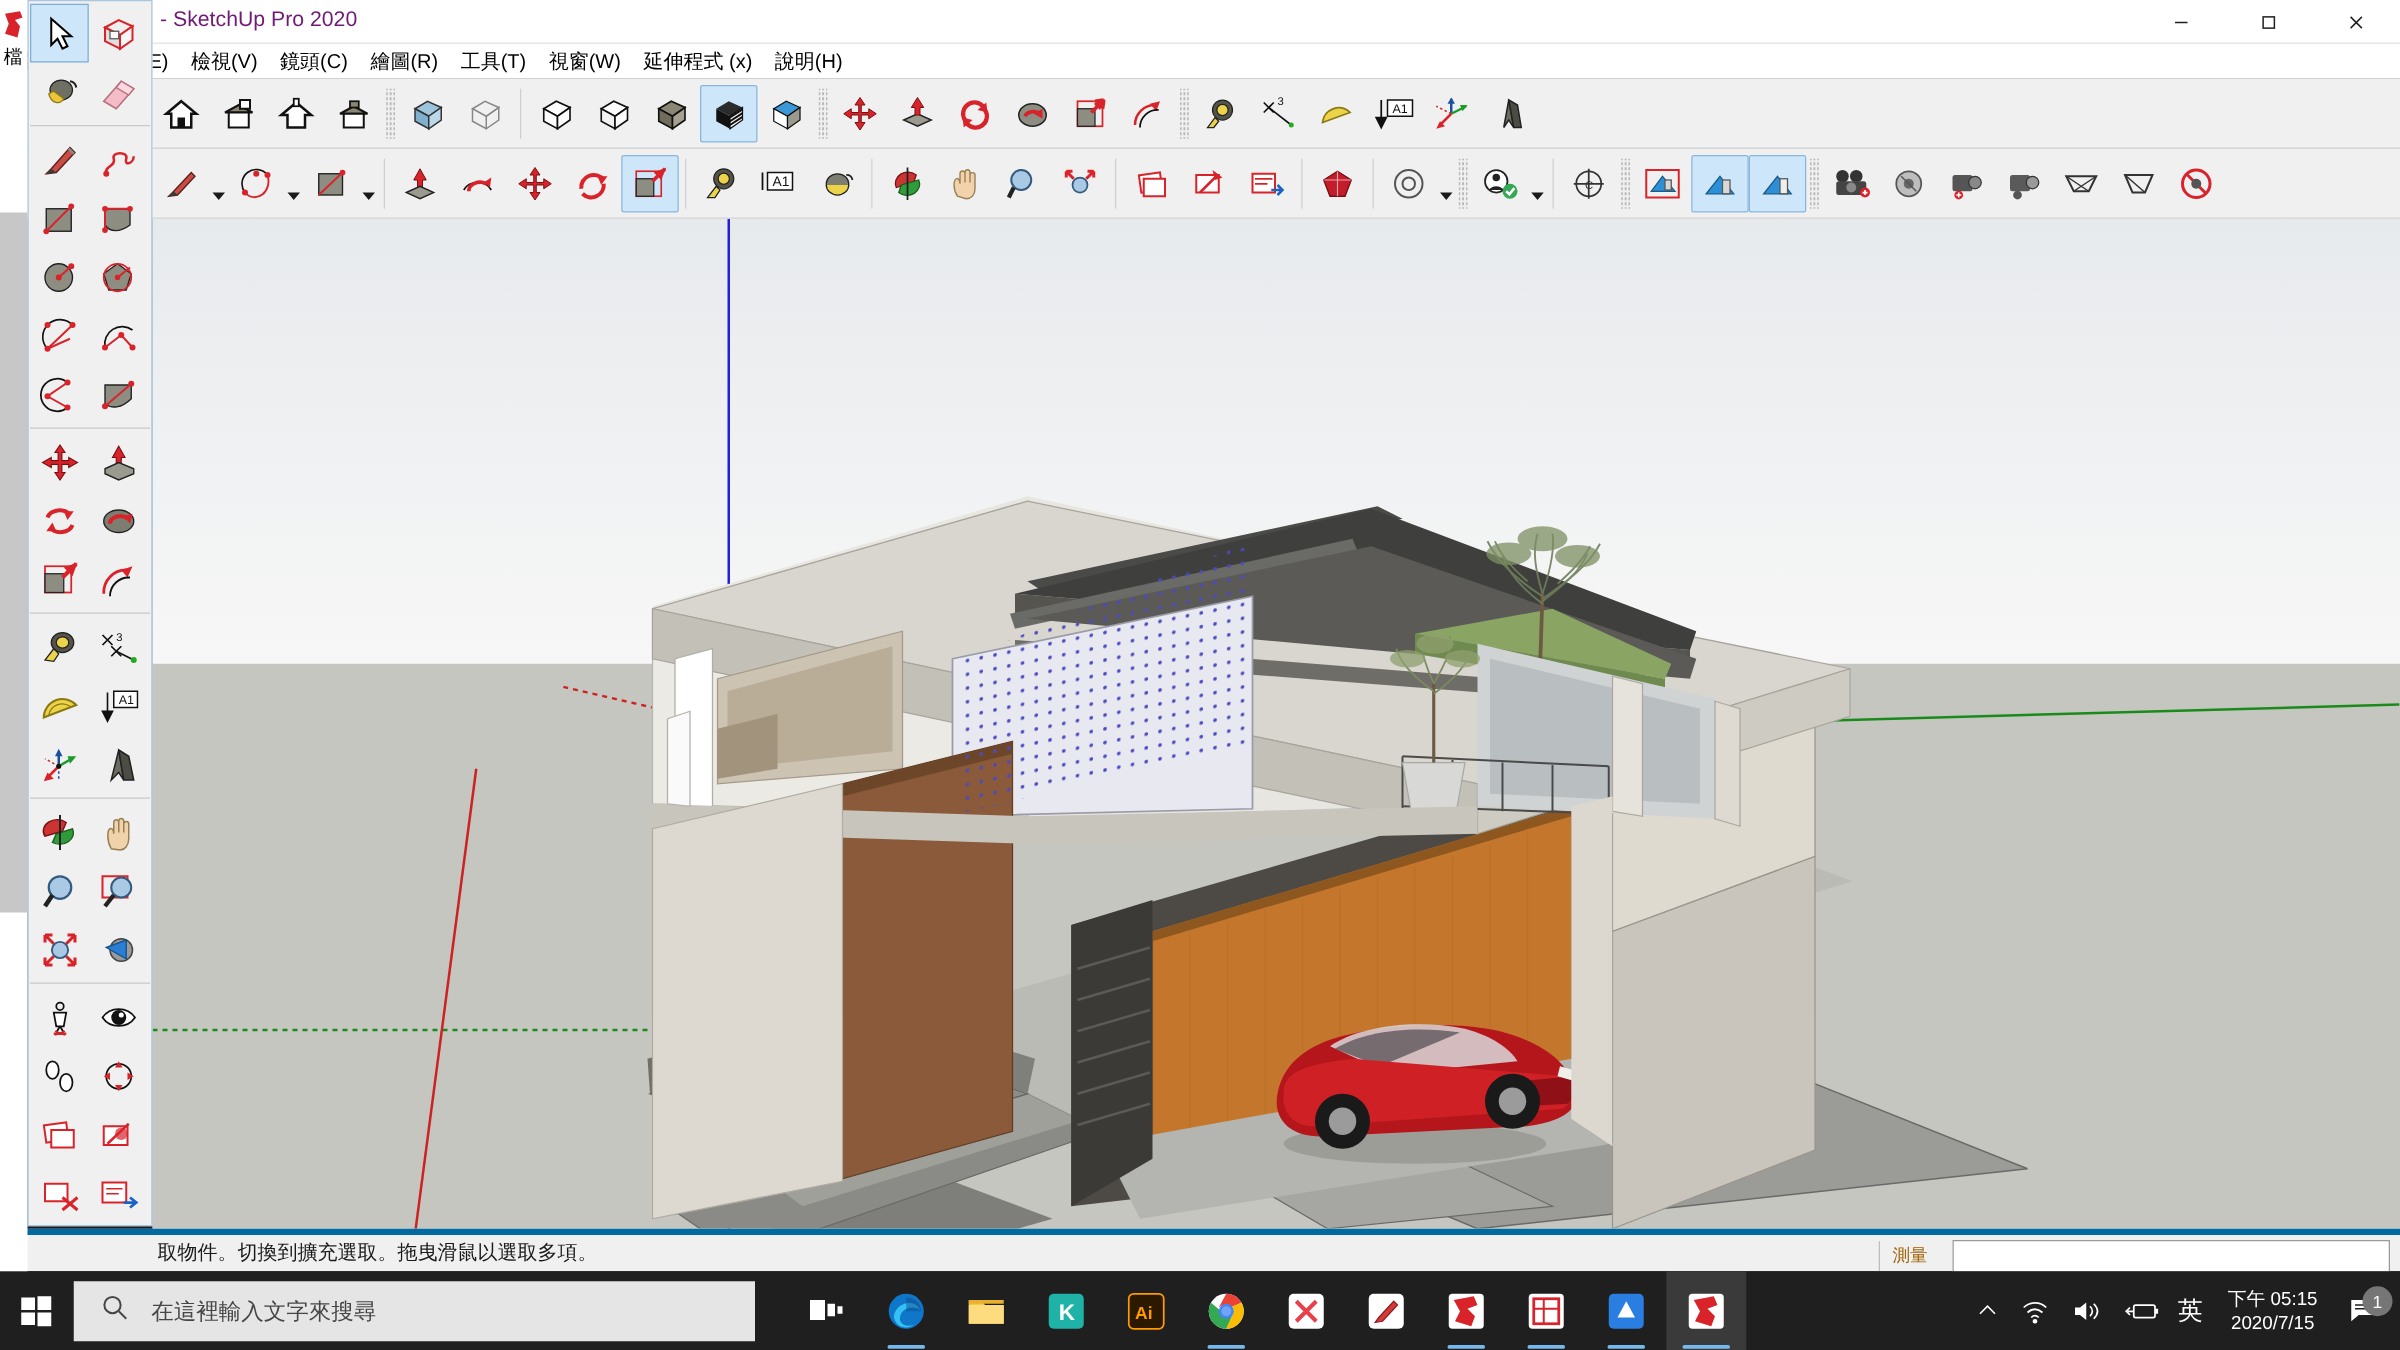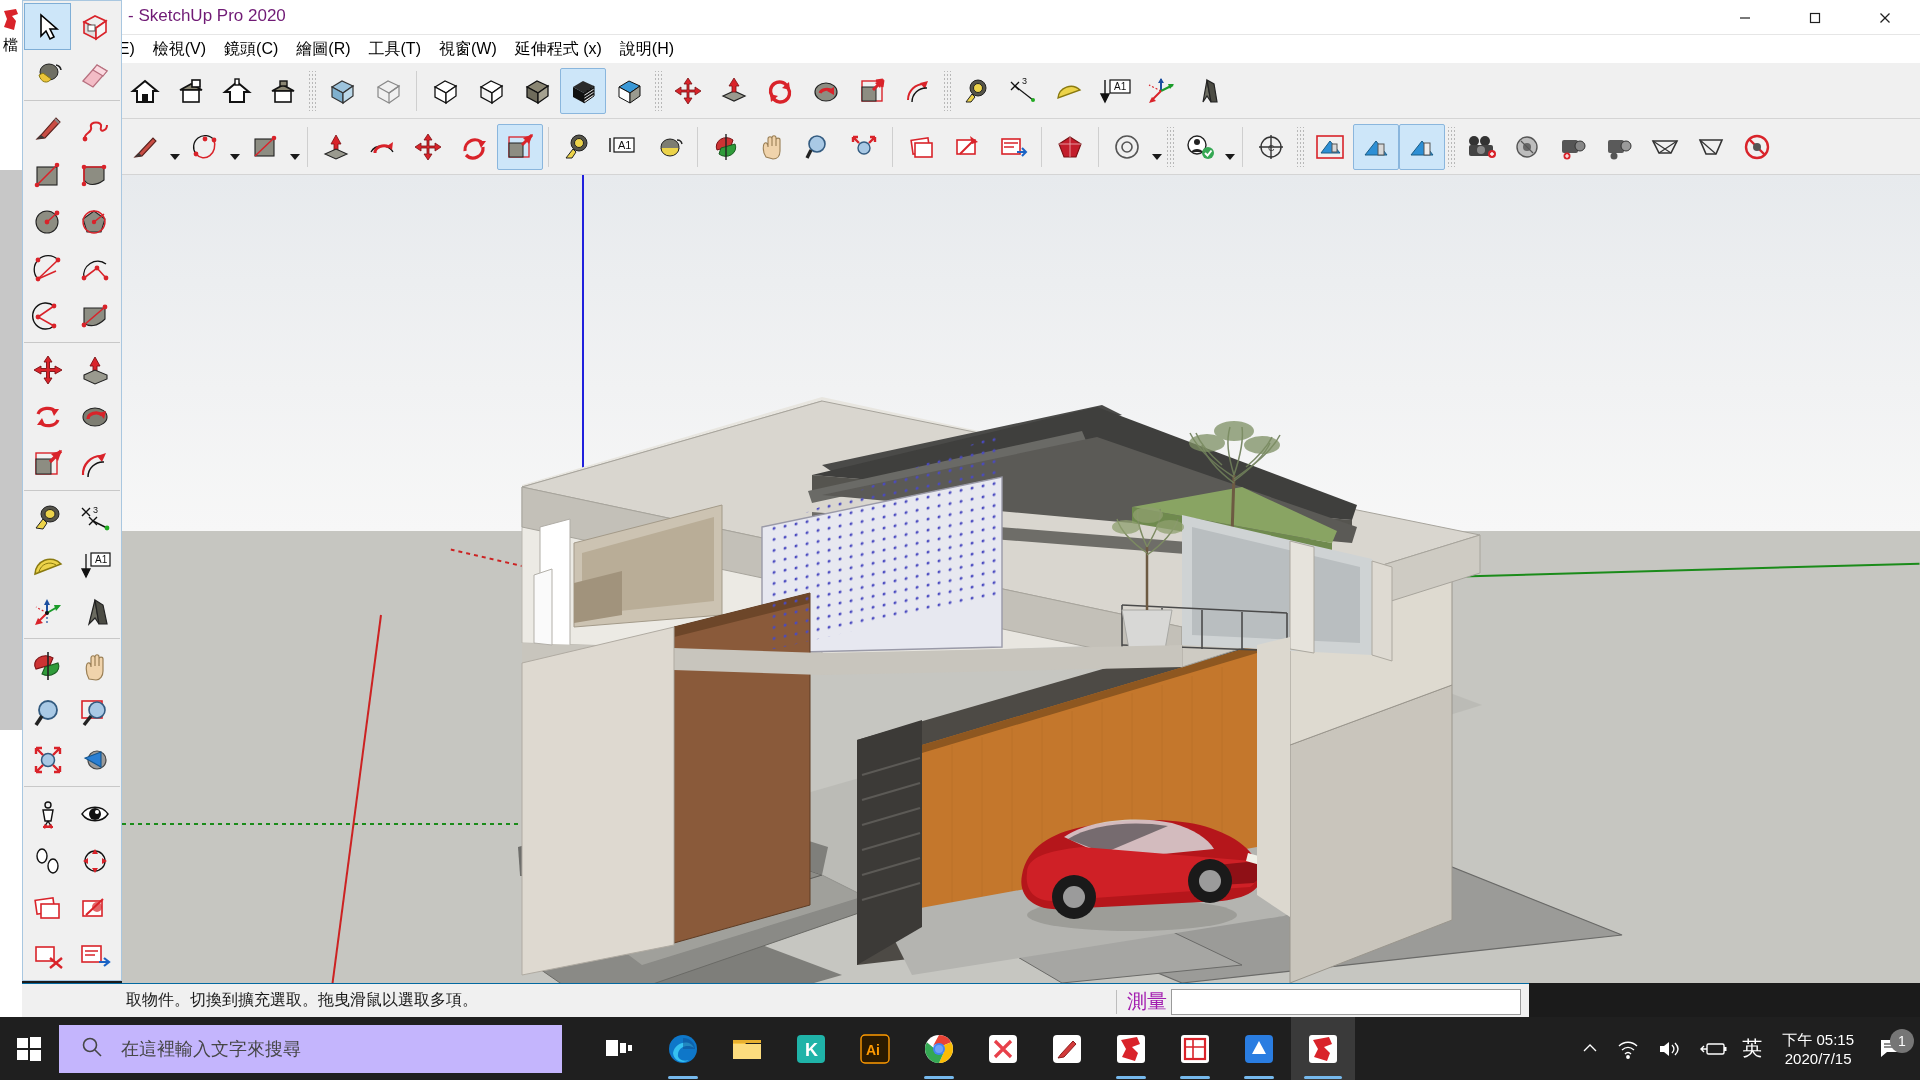--- a/index.html
+++ b/index.html
@@ -113,45 +113,45 @@
   .axis-green { left: 460px; top: 425px; width: 1338px; height: 2px; background: #1a8b1a;
     transform-origin: left center; transform: rotate(-1.6deg); }
   .axis-red-dot { left: 325px; top: 405px; width: 140px; height: 2px;
     background-image: linear-gradient(to right, #cc2222 50%, transparent 50%); background-size: 8px 2px;
     transform-origin: right center; transform: rotate(13deg); }
   .axis-red { left: 258px; top: 440px; width: 2px; height: 580px; background: #cc2222;
     transform-origin: top center; transform: rotate(7.5deg); }
 
   
   .statusbar {
-    position: absolute; left: 0; top: 983px; width: 1529px; height: 34px;
-    background: #f0f0f0; border-top: 1px solid #0369a1;
+    position: absolute; left: 0; top: 983px; width: 1920px; height: 34px;
+    background: #f0f0f0; border-top: 5px solid #0369a1;
     display: flex; align-items: center;
   }
   .status-text {
     font-size: 16px; color: #1a1a1a; margin-left: 126px; white-space: nowrap;
   }
   .measure-wrap {
     position: absolute; right: 8px; top: 4px; display: flex; align-items: center;
   }
   .measure-sep { width: 1px; height: 24px; background: #bdbdbd; margin-right: 10px; }
-  .measure-label { font-size: 20px; color: #a21caf; margin-right: 4px; white-space: nowrap; }
+  .measure-label { font-size: 14px; color: #a16207; margin-right: 20px; white-space: nowrap; }
   .measure-input {
     width: 350px; height: 26px; background: #fff; border: 1px solid #9a9a9a;
     font-size: 15px; padding: 0 6px; font-family: "Liberation Sans", sans-serif;
   }
 
   
   .taskbar {
     position: absolute; left: 0; top: 1017px; width: 1920px; height: 63px;
     background: #1f1f1f; display: flex; align-items: center;
   }
   .start-btn { width: 58px; height: 63px; display:flex; align-items:center; justify-content:center; }
   .tb-search {
-    width: 503px; height: 48px; background: #c4b5fd; margin-left: 1px;
+    width: 545px; height: 48px; background: #e5e5e5; margin-left: 1px;
     display: flex; align-items: center; padding-left: 22px;
   }
   .tb-search .s-icon { margin-right: 18px; }
   .tb-search .s-text { font-size: 18px; color: #464646; }
   .task-icons { display: flex; align-items: center; margin-left: 25px; }
   .task-icon {
     width: 64px; height: 63px; display: flex; align-items: center; justify-content: center;
     position: relative;
   }
   .task-icon.running::after {

